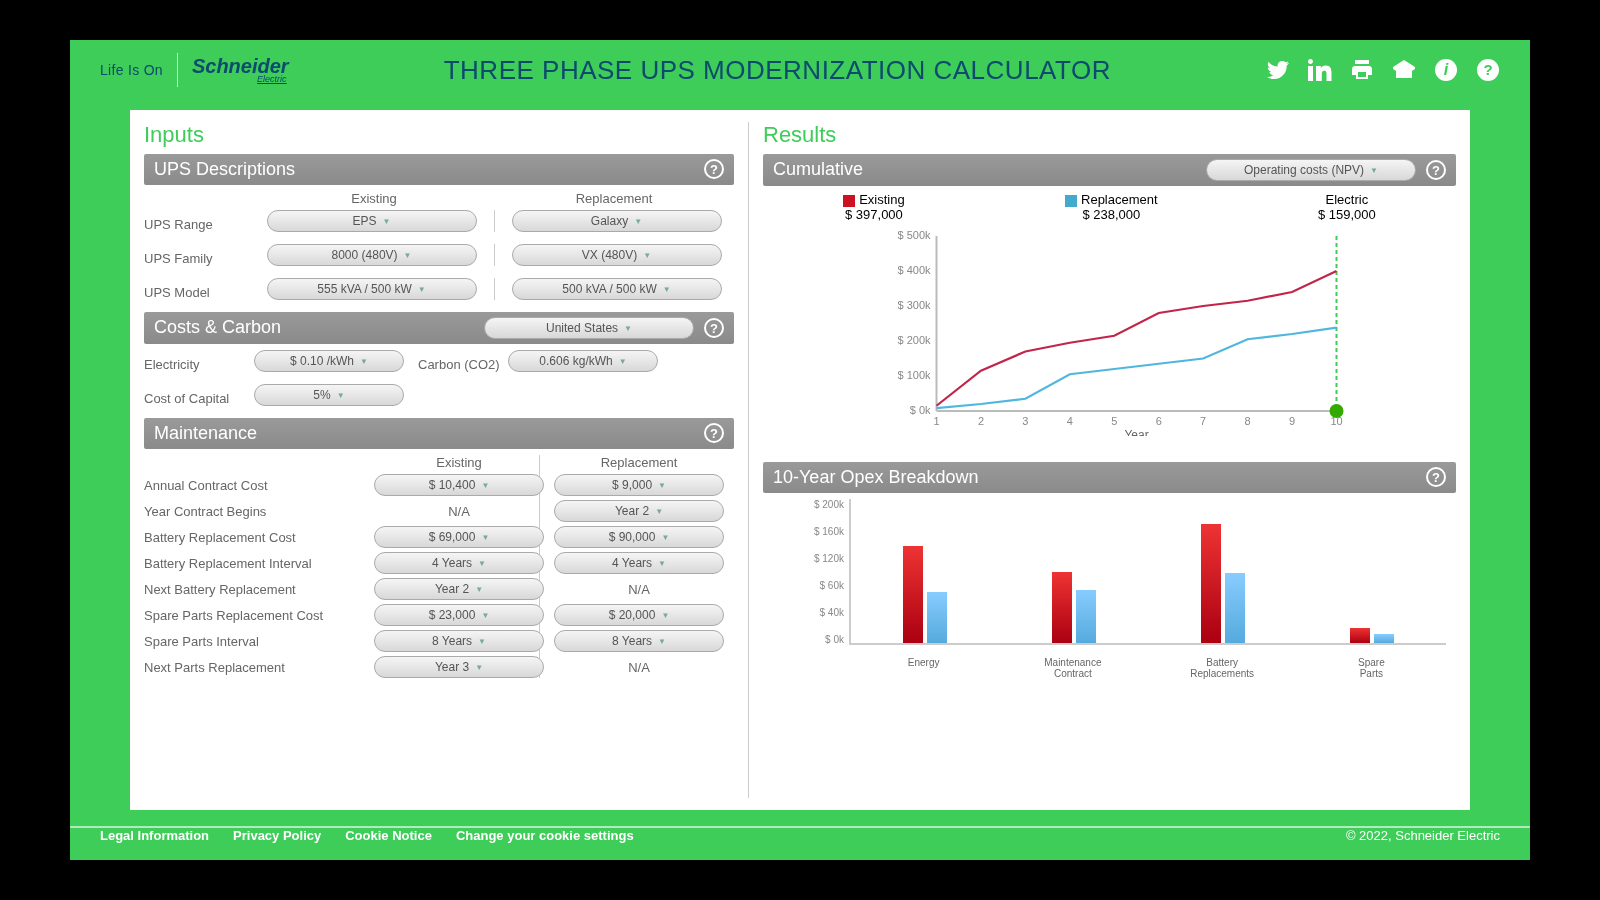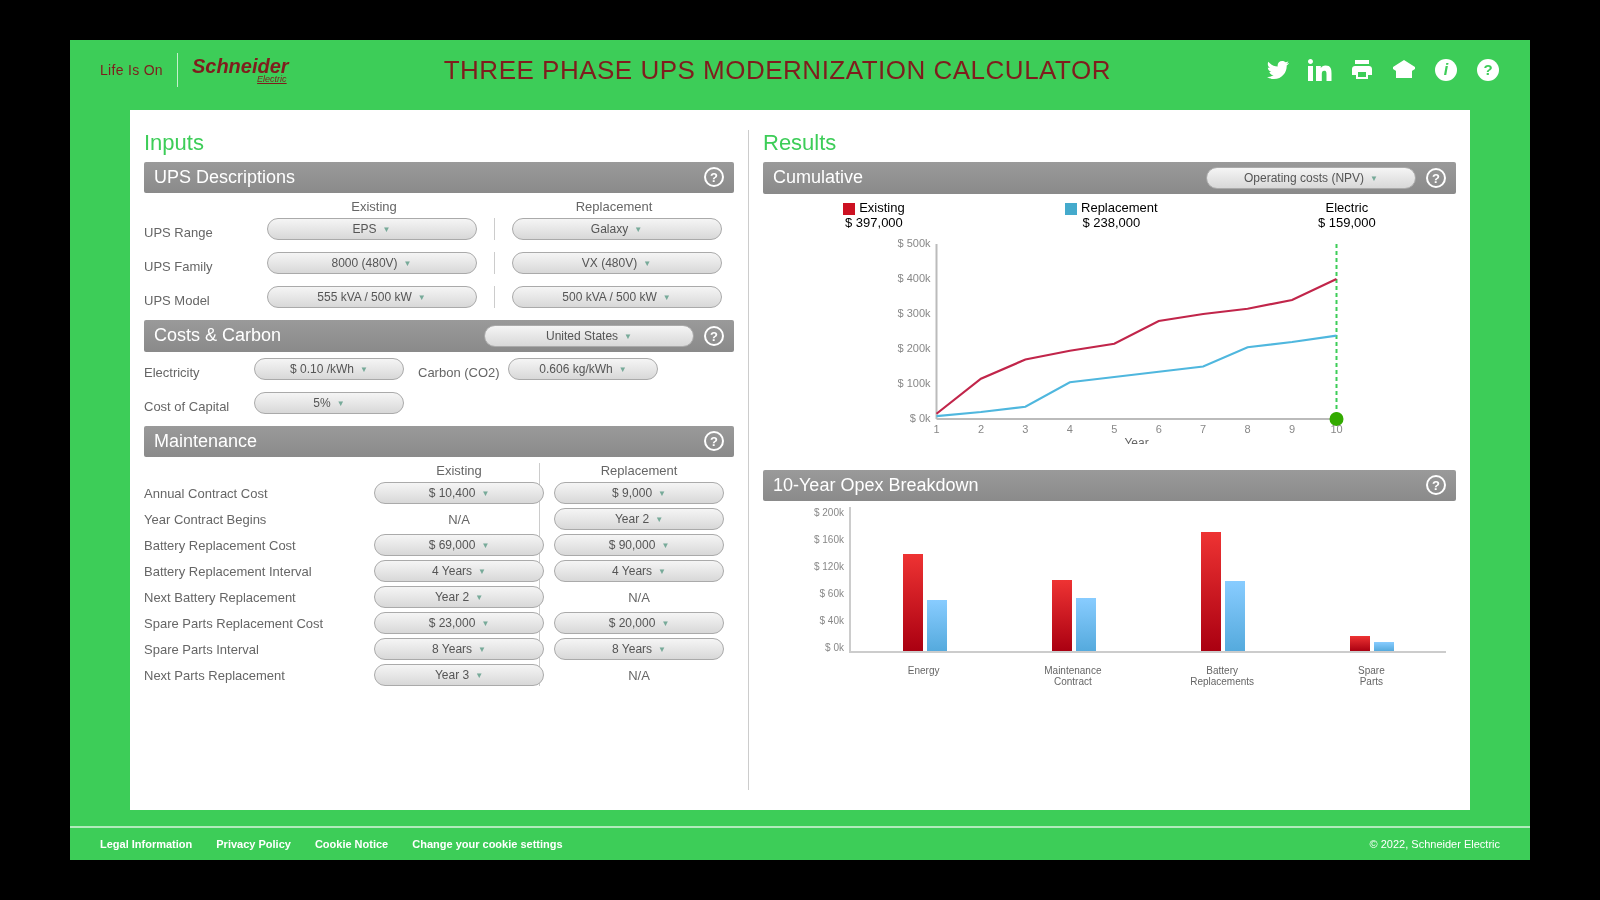--- a/index.html
+++ b/index.html
@@ -1,27 +1,27 @@
 <!DOCTYPE html>
 <html><head>
 <meta charset="utf-8">
 <style>
 * { box-sizing: border-box; margin: 0; padding: 0; font-family: Arial, Helvetica, sans-serif; }
 body { background: #000; display: flex; justify-content: center; align-items: center; min-height: 900px; }
 .frame { width: 1460px; height: 820px; background: #3DCD58; position: relative; }
-.header { height: 60px; display: flex; align-items: center; padding: 0 30px; color: #7f1d1d; }
+.header { height: 60px; display: flex; align-items: center; padding: 0 30px; color: #0c4a6e; }
 .logo-area { display: flex; align-items: center; gap: 14px; }
 .tagline { font-size: 14px; font-weight: 300; letter-spacing: .3px; }
 .divider-v { width: 1px; height: 34px; background: rgba(255,255,255,.7); }
 .brand { font-size: 20px; font-weight: bold; line-height: .9; font-style: italic; }
 .brand-sub { font-size: 9px; font-weight: normal; display: block; text-align: right; padding-right: 2px; text-decoration: underline; }
 .title { flex: 1; text-align: center; font-size: 26px; font-weight: 500; letter-spacing: .5px; }
 .header-icons { display: flex; gap: 18px; align-items: center; }
 .header-icons .icon { width: 24px; height: 24px; fill: #fff; cursor: pointer; }
-.panel { position: absolute; top: 70px; left: 60px; right: 60px; bottom: 50px; background: #fff; padding: 20px 14px; display: flex; gap: 14px; }
+.panel { position: absolute; top: 70px; left: 60px; right: 60px; bottom: 50px; background: #fff; padding: 12px 14px; display: flex; gap: 14px; }
 .col-inputs { flex: 0 0 590px; }
 .col-results { flex: 1; border-left: 1px solid #ccc; padding-left: 14px; }
 .section-title { color: #3DCD58; font-size: 22px; font-weight: 500; margin-bottom: 6px; }
 .bar { background: linear-gradient(#9a9a9a,#8a8a8a); color: #fff; font-size: 18px; padding: 5px 10px; border-radius: 2px; display: flex; justify-content: space-between; margin-bottom: 6px; }
 .bar .help { width: 20px; height: 20px; border: 2px solid #fff; border-radius: 50%; display: flex; align-items: center; justify-content: center; font-size: 13px; font-weight: bold; cursor: pointer; }
 .bar-dd { display: flex; align-items: center; gap: 10px; }
 .dd { background: linear-gradient(#f5f5f5,#d8d8d8); border: 1px solid #aaa; border-radius: 12px; font-size: 12px; color: #555; padding: 2px 8px; display: inline-flex; align-items: center; justify-content: center; min-width: 170px; height: 22px; cursor: pointer; position: relative; }
 .dd .arrow { margin-left: 6px; font-size: 8px; color: #7a9; }
 .dd-wide { min-width: 210px; }
 .dd-sm { min-width: 150px; }
@@ -52,21 +52,21 @@
 .x-tick { font-size: 11px; fill: #888; text-anchor: middle; }
 .axis-label { font-size: 12px; fill: #666; }
 .bar-chart { position:relative; height: 180px; margin-left: 26px; }
 .bars-area { position:absolute; left: 60px; right: 10px; top: 0; bottom: 34px; border-left: 2px solid #ccc; border-bottom: 2px solid #ccc; display:flex; justify-content: space-around; align-items: flex-end; }
 .bar-group { display:flex; gap:4px; align-items:flex-end; }
 .b { width: 20px; }
 .b.red { background: linear-gradient(#e33,#a01); }
 .b.blue { background: linear-gradient(#8cf,#5ad); }
 .bc-labels { position:absolute; left:60px; right:10px; bottom:0; display:flex; justify-content: space-around; font-size:10px; color:#666; text-align:center; }
 .bc-y { position:absolute; left:0; top:0; bottom:34px; width:55px; display:flex; flex-direction:column; justify-content: space-between; font-size:10px; color:#888; text-align:right; }
-.footer { position:absolute; bottom:0; left:0; right:0; height: 34px; border-top: 2px solid rgba(255,255,255,.6); display:flex; align-items:center; padding: 0 30px; color:#fff; font-size: 11px; gap: 24px; }
+.footer { position:absolute; bottom:0; left:0; right:0; height: 34px; border-top: 2px solid rgba(255,255,255,.6); display:flex; padding: 0 30px; color:#fff; font-size: 13px; gap: 24px; }
 .footer .spacer { flex:1; }
 .footer a { color:#fff; text-decoration:none; font-weight:bold; cursor:pointer; }
 </style>
 </head>
 <body>
 
 <div class="frame">
 
   <div class="header">
     <div class="logo-area">

